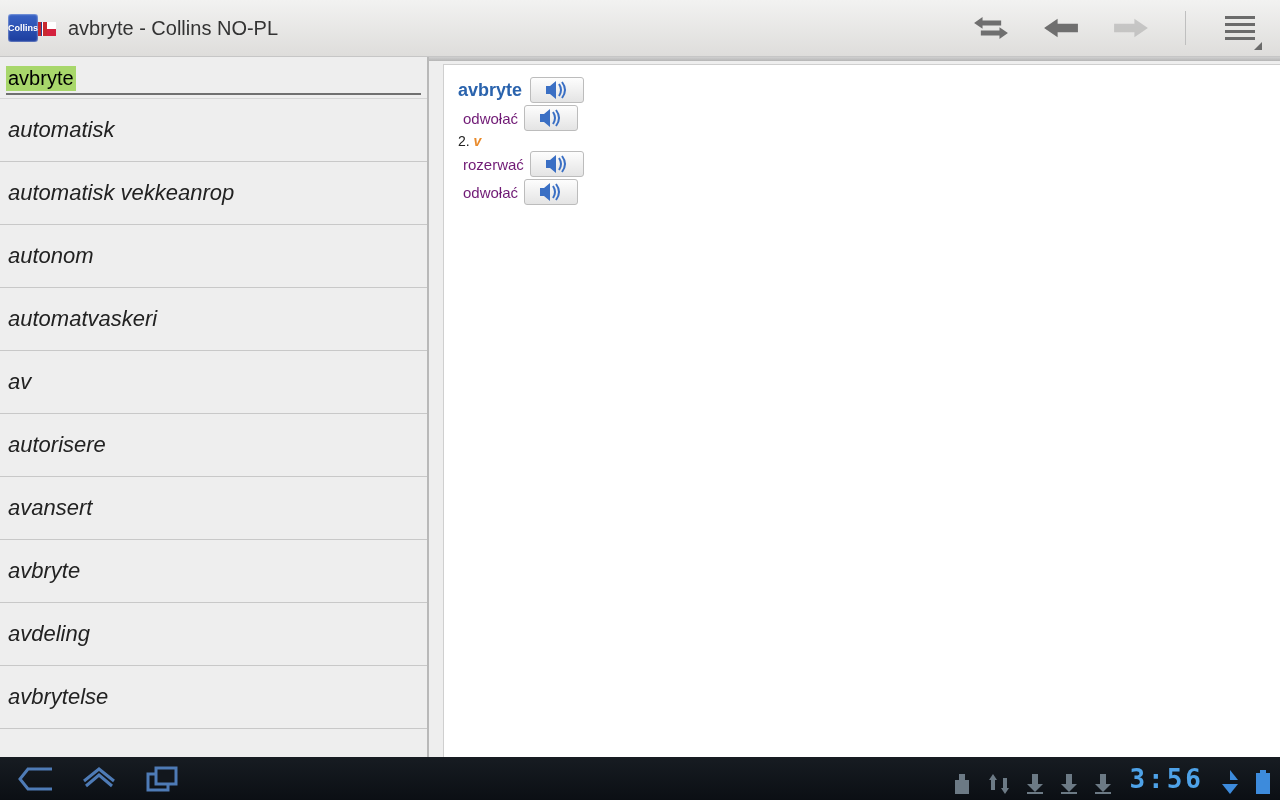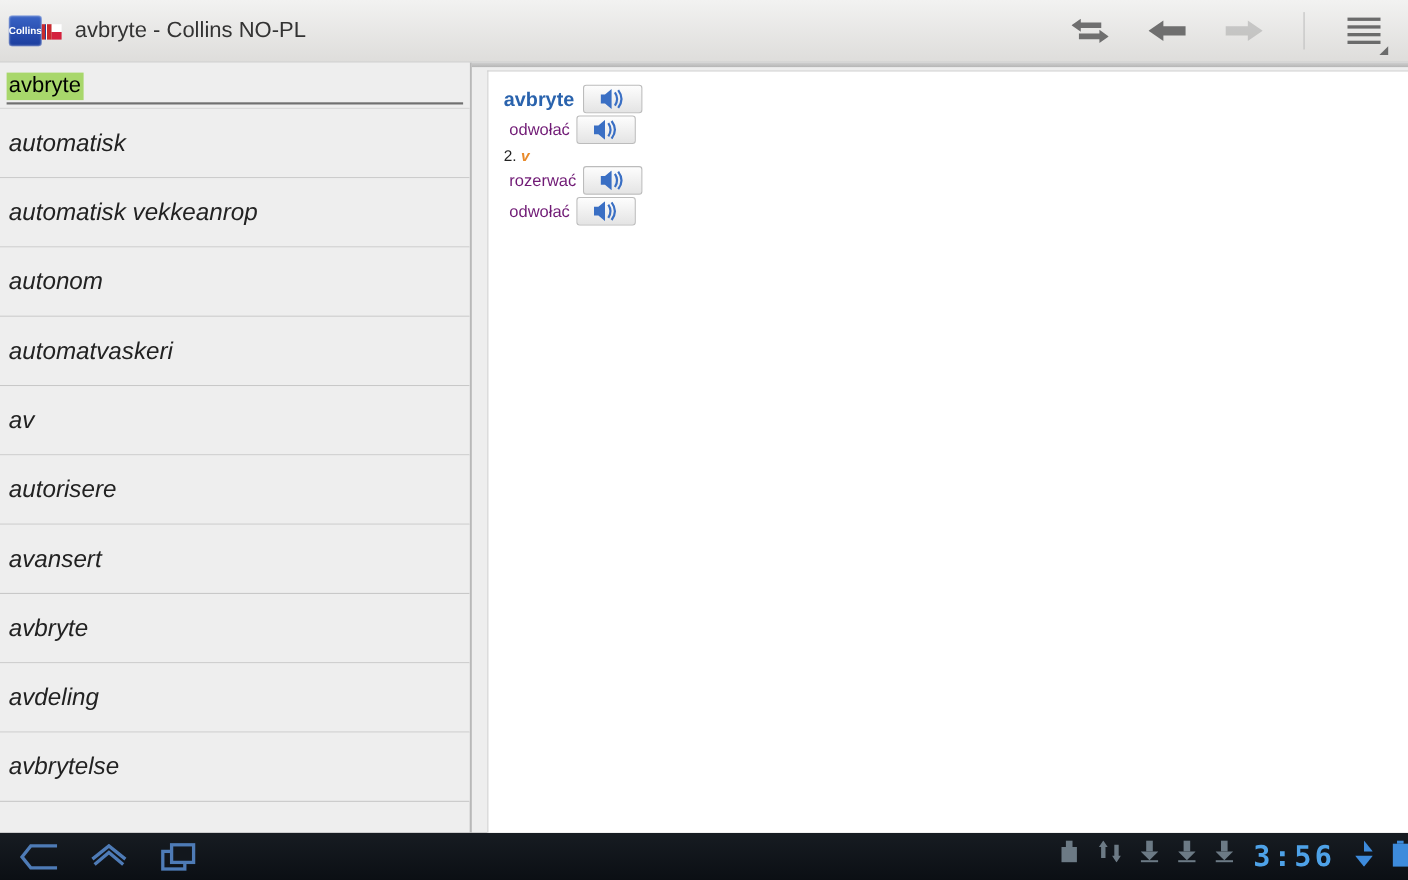--- a/index.html
+++ b/index.html
@@ -36,21 +36,21 @@
   .speaker-btn { width:54px; height:26px; background:linear-gradient(#fdfdfd,#e4e4e4); border:1px solid #bcbcbc; border-radius:3px; display:flex; align-items:center; justify-content:center; cursor:pointer; }
   .sense-num { font-size:14px; color:#222; margin-top:2px; }
   .pos { color:#e98a2a; font-style:italic; font-weight:bold; }
   .trans-row { display:flex; align-items:center; gap:6px; margin-top:2px; }
   .trans { font-size:15px; color:#701a75; padding-left:5px;}
   
   .sysbar { width:1280px; height:43px; background:linear-gradient(#171c22,#0b0f14); display:flex; align-items:center; color:#cfe9ff; }
   .nav-left { display:flex; align-items:center; gap:30px; padding-left:18px; }
   .nav-icon { width:34px; height:26px; display:flex; align-items:center; justify-content:center; color:#4e7bb6; }
   .sysbar-spacer { flex:1; }
-  .status { display:flex; align-items:flex-start; gap:18px; }
+  .status { display:flex; align-items:flex-end; gap:18px; padding-right:10px; }
   .status svg { display:block; }
   .clock { font-family: monospace; font-size:26px; letter-spacing:3px; color:#4ea2e8; font-weight:bold; }
   .menu-lines { display:flex; flex-direction:column; gap:4px; align-items:flex-end; }
   .menu-lines span { display:block; width:30px; height:3px; background:#6b6b6b; }
   .menu-dog { position:relative; }
   .menu-dog::after { content:""; position:absolute; right:-2px; bottom:-2px; width:0; height:0; border-left:8px solid transparent; border-bottom:8px solid #6b6b6b; }
 </style>
 </head>
 <body>
 

